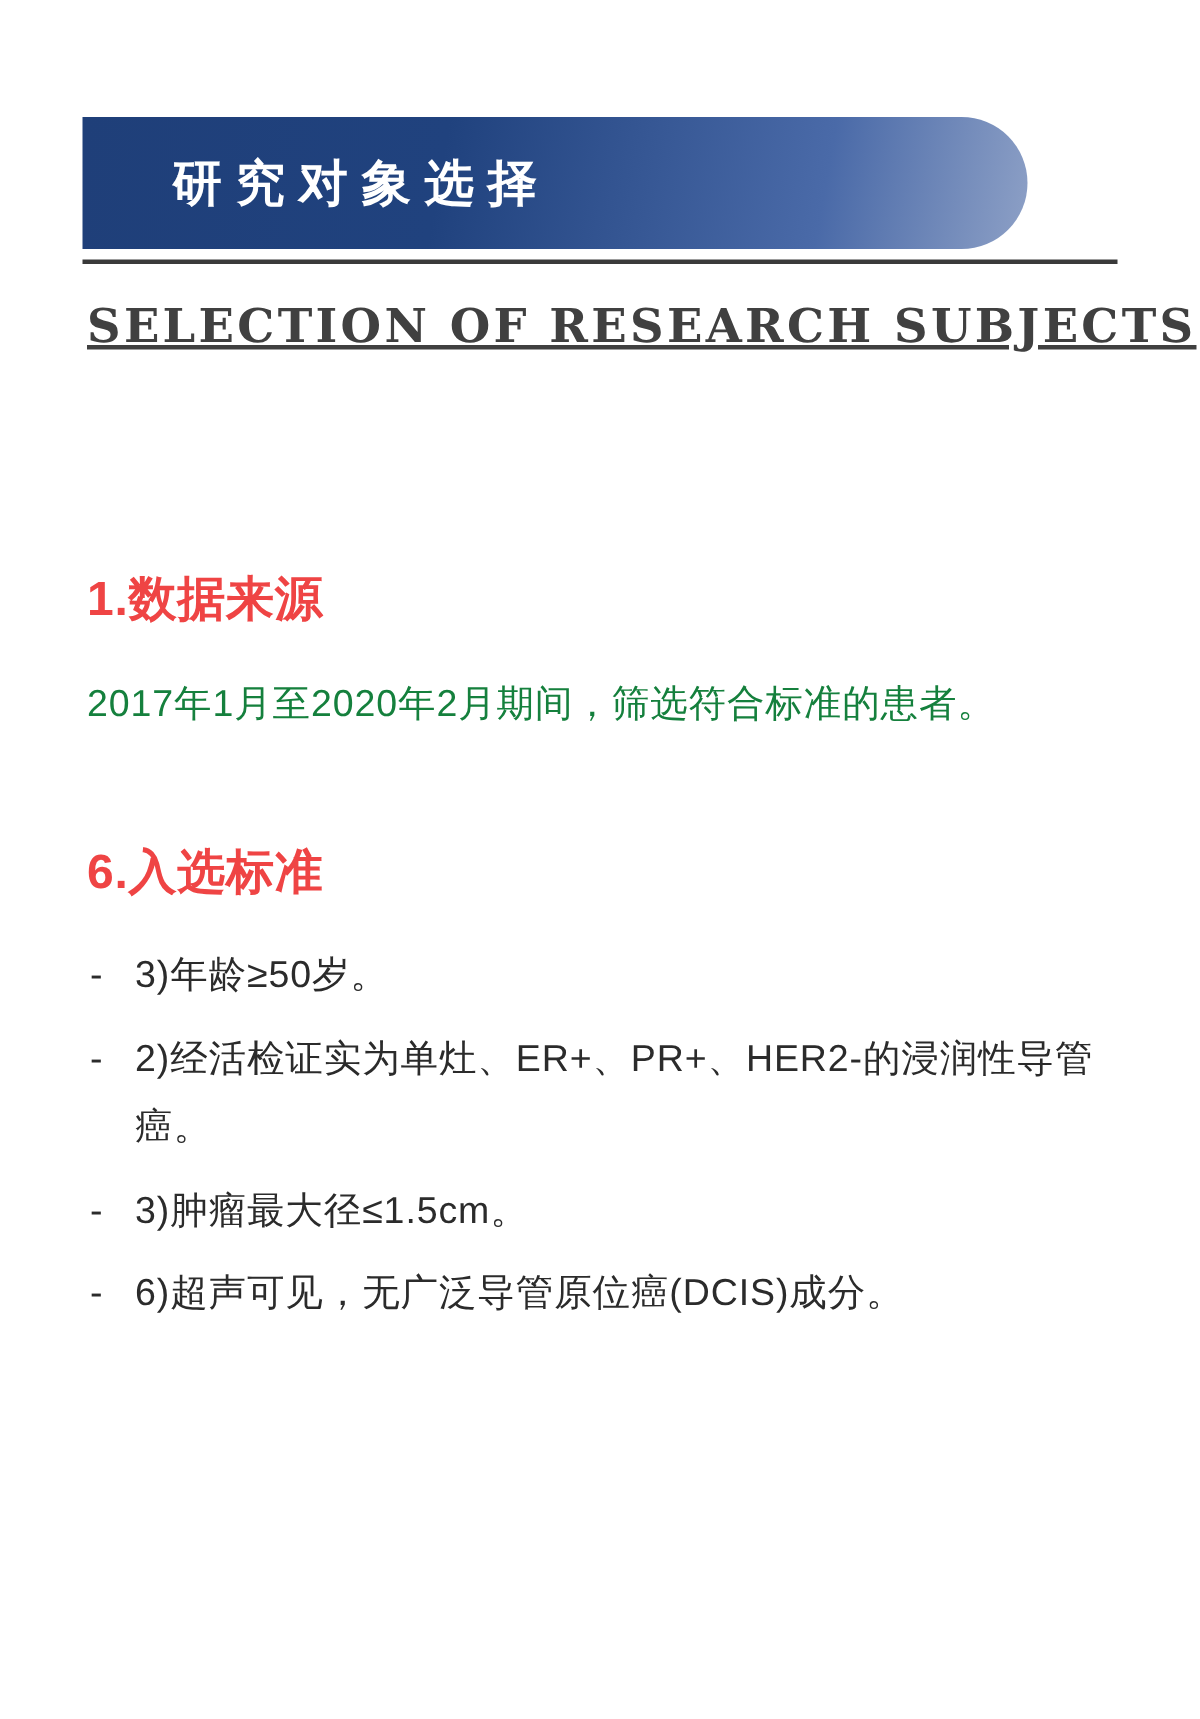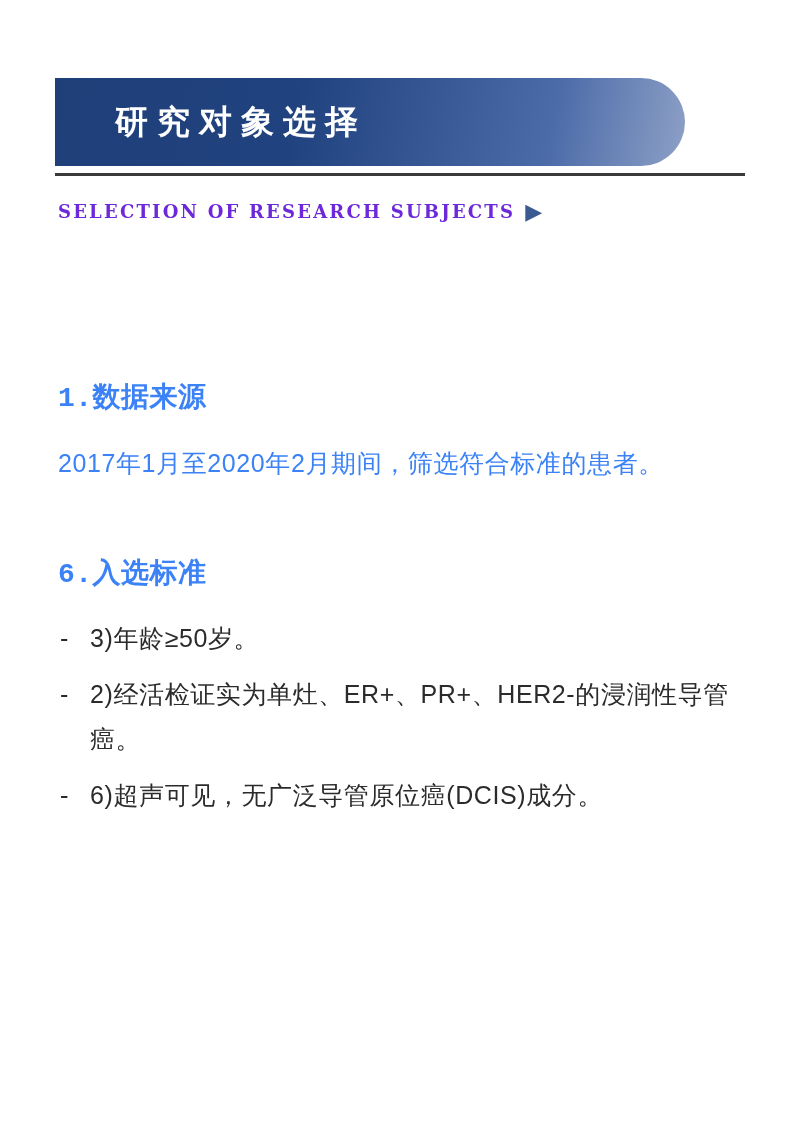--- a/index.html
+++ b/index.html
@@ -65,54 +65,55 @@
     position: absolute;
     left: 58px;
     top: 200px;
     width: 700px;
     display: flex;
     align-items: center;
   }
   .subtitle-en {
     font-family: "DejaVu Serif", serif;
     font-weight: bold;
-    font-size: 18px;
+    font-size: 31px;
     letter-spacing: 2.2px;
-    color: #6d28d9;
+    color: #404040;
     white-space: nowrap;
+    text-decoration: underline;
   }
   .subtitle-arrow {
     margin-left: 10px;
     color: #3c5a92;
     font-size: 22px;
     line-height: 1;
     transform: translateY(1px);
   }
 
   
   .content {
     position: absolute;
     left: 58px;
     top: 378px;
     width: 700px;
   }
 
   .sec-heading {
-    font-family: Liberation Mono, monospace;
+    font-family: Liberation Sans, sans-serif;
     font-weight: bold;
-    font-size: 28px;
-    color: #3b82f6;
+    font-size: 32px;
+    color: #ef4444;
     letter-spacing: 0.5px;
     margin: 0 0 24px 0;
   }
 
   .para {
     font-size: 25px;
     line-height: 1.85;
-    color: #3b82f6;
+    color: #15803d;
     margin: 0;
     letter-spacing: 0.6px;
   }
 
   .section-gap {
     height: 68px;
   }
 
   ul.bullets {
     list-style: none;
@@ -164,20 +165,21 @@
       <li>
         <span class="dash">-</span>
         <span>3)年龄≥50岁。</span>
       </li>
       <li>
         <span class="dash">-</span>
         <span>2)经活检证实为单灶、ER+、PR+、HER2-的浸润性导管癌。</span>
       </li>
       <li>
         <span class="dash">-</span>
+        <span>3)肿瘤最大径≤1.5cm。</span>
       </li>
       <li>
         <span class="dash">-</span>
         <span>6)超声可见，无广泛导管原位癌(DCIS)成分。</span>
       </li>
     </ul>
 
   </div>
 
 </div>

